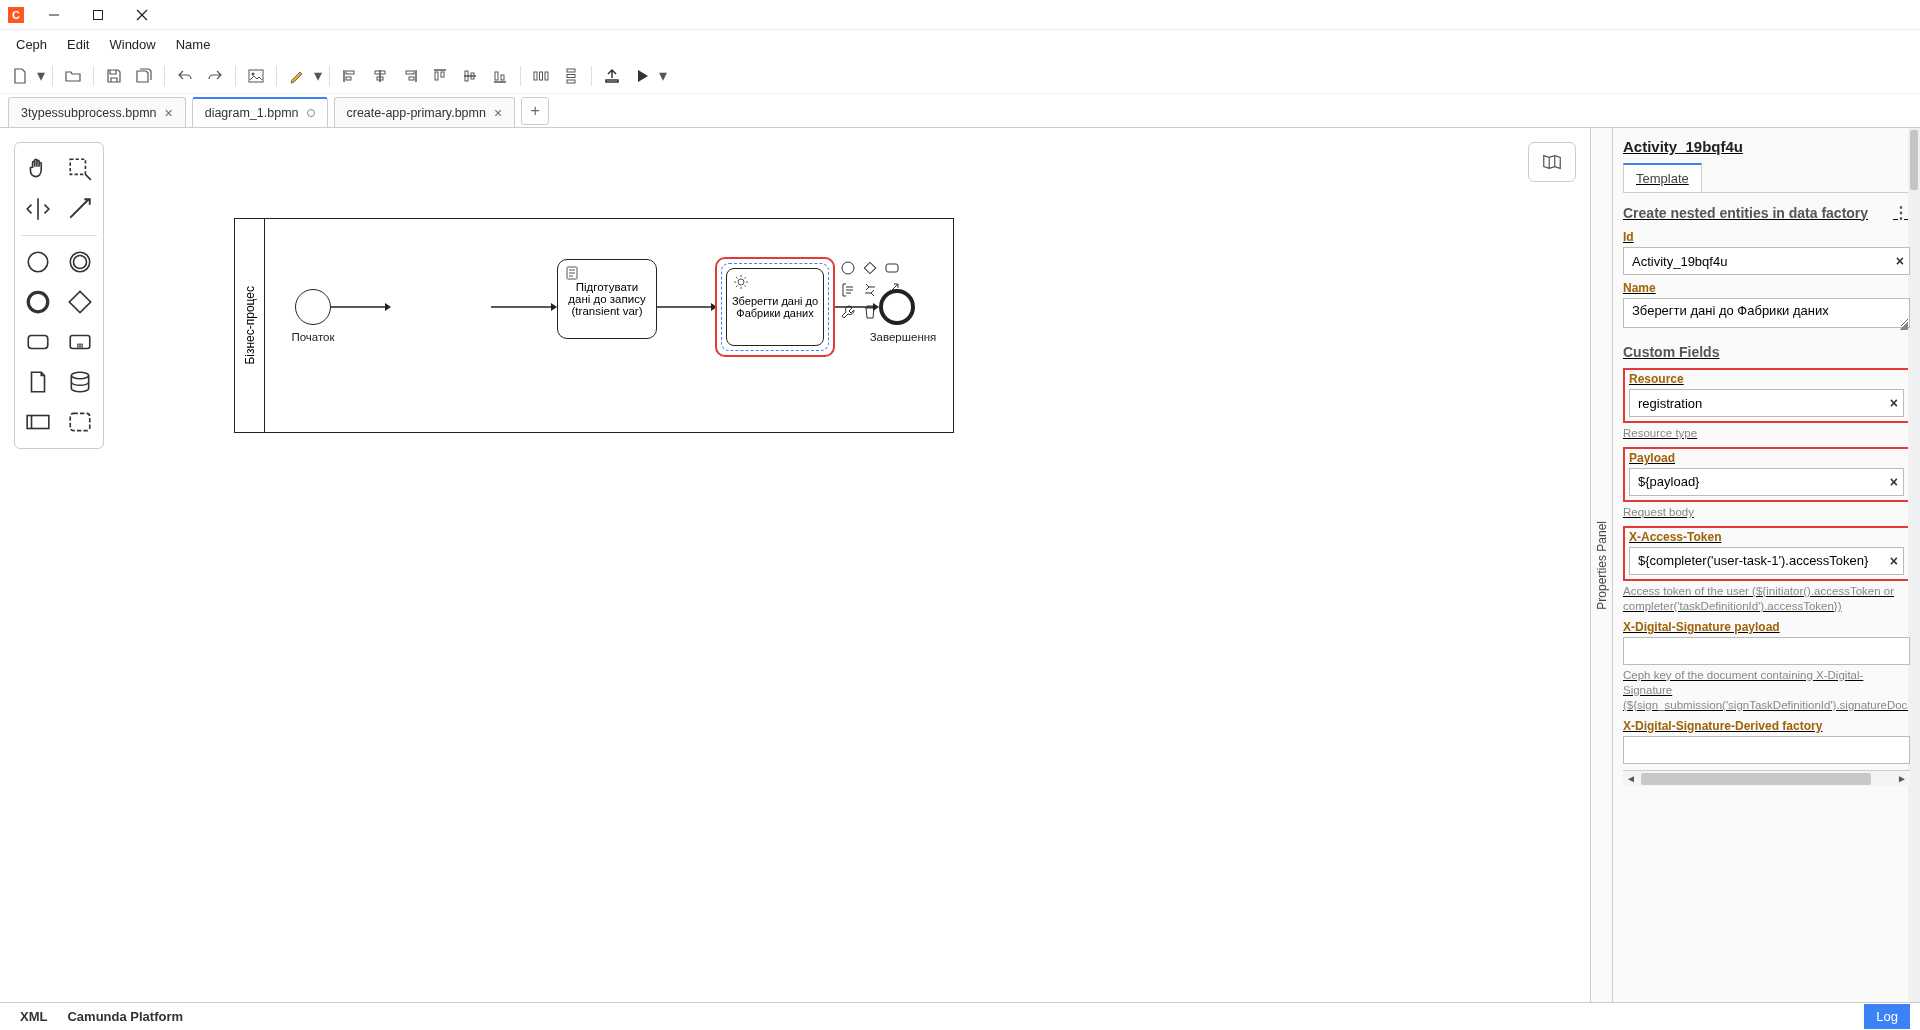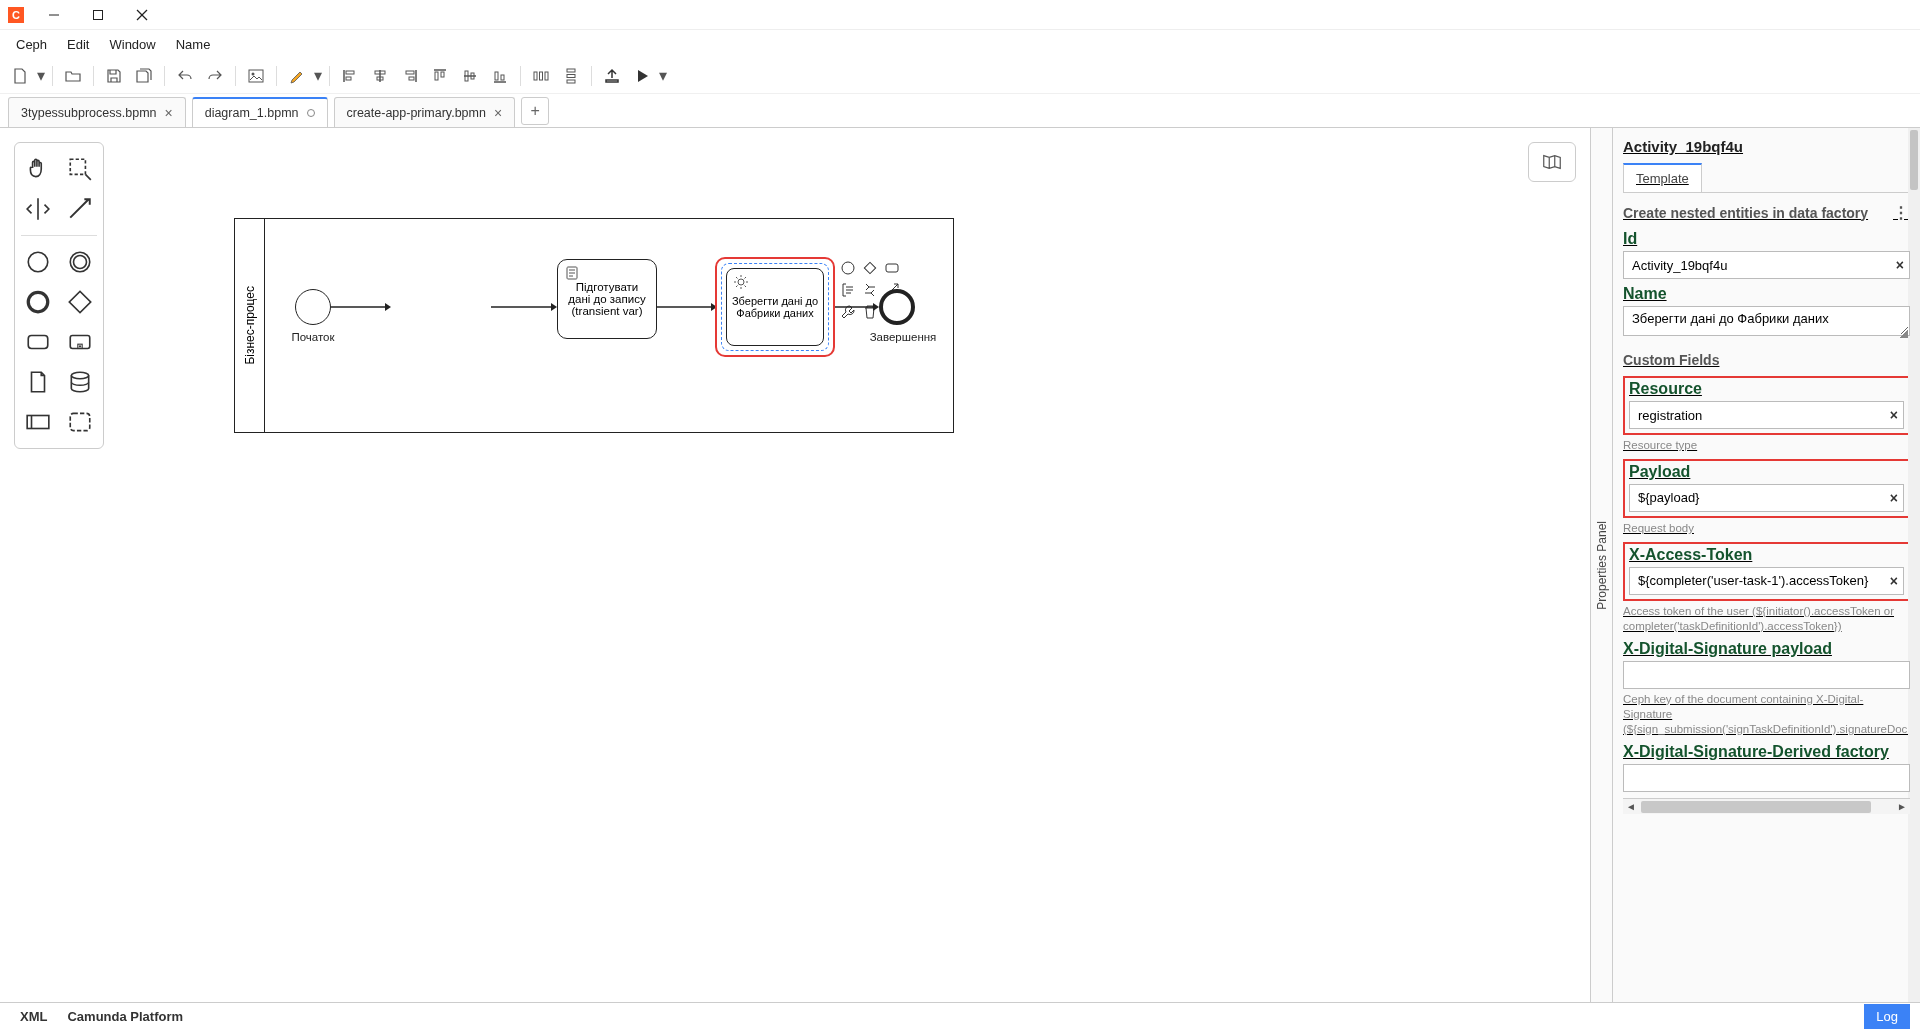--- a/index.html
+++ b/index.html
@@ -74,21 +74,21 @@
 .props-outer { width:330px; border-left:1px solid #ccc; display:flex; position:relative; }
 .props-toggle { width:22px; border-right:1px solid #ccc; display:flex; align-items:center; justify-content:center; background:#fafafa; }
 .props-toggle span { writing-mode: vertical-rl; transform:rotate(180deg); font-size:12px; color:#444; }
 .props { flex:1; overflow-y:auto; background:#fafafa; padding:10px 10px 4px 10px; position:relative;text-decoration:underline; }
 .props h3 { font-size:15px; font-weight:700; color:#222; margin-bottom:8px; }
 .ptabs { display:flex; border-bottom:1px solid #ccc; margin-bottom:10px; }
 .ptab { padding:6px 12px; font-size:13px; color:#444; border:1px solid transparent; border-bottom:none; cursor:pointer; }
 .ptab.active { border-color:#ccc; border-top:2px solid #3b82f6; background:#fff; }
 .section-title { font-size:14px; font-weight:700; color:#555; margin: 4px 0 8px 0; display:flex; align-items:center; }
 .section-title .dots { margin-left:auto; font-size:16px; color:#555; cursor:pointer; letter-spacing:1px; }
-.field-label { font-size:16px; color:#14532d; margin:6px 0 3px 0; font-weight:600; }
+.field-label { font-size:12px; color:#a16207; margin:6px 0 3px 0; font-weight:600; }
 .field-hint { font-size:11.5px; color:#888; margin:3px 0 6px 0; line-height:1.3; }
 .input-wrap { position:relative; }
 .txt { width:100%; height:28px; border:1px solid #bbb; padding:0 24px 0 8px; font-size:13px; background:#fff; }
 .clear-x { position:absolute; right:6px; top:50%; transform:translateY(-50%); font-size:14px; color:#333; cursor:pointer; font-weight:bold; }
 .textarea { width:100%; height:30px; border:1px solid #bbb; padding:4px 8px; font-size:13px; resize:vertical; background:#fff; }
 .resize-nub { position:absolute; right:2px; bottom:2px; width:8px;height:8px; background:linear-gradient(135deg, transparent 50%, #888 50%); }
 .hl-group { border:2px solid #e53935; padding:2px 4px 4px 4px; margin:4px 0 2px 0; }
 .hl-group .field-label { margin-top:0; }
 .props-scroll-x { height:16px; border-top:1px solid #ccc; background:#f4f4f4; position:relative; margin-top:6px; }
 .props-scroll-x .thumb { position:absolute; left:18px; top:2px; height:12px; width:230px; background:#c8c8c8; border-radius:2px; }

